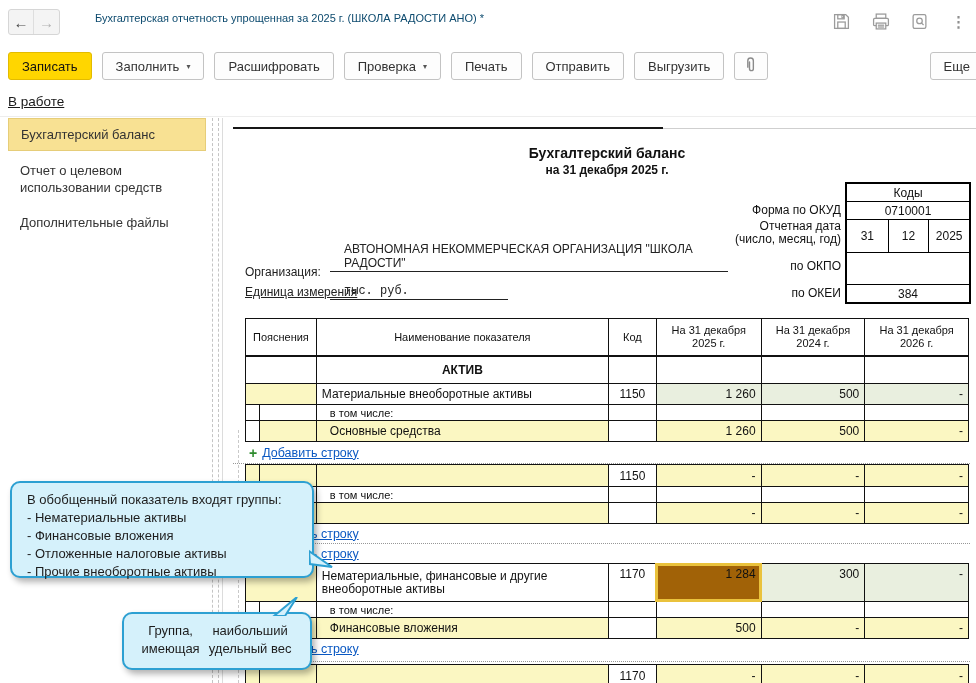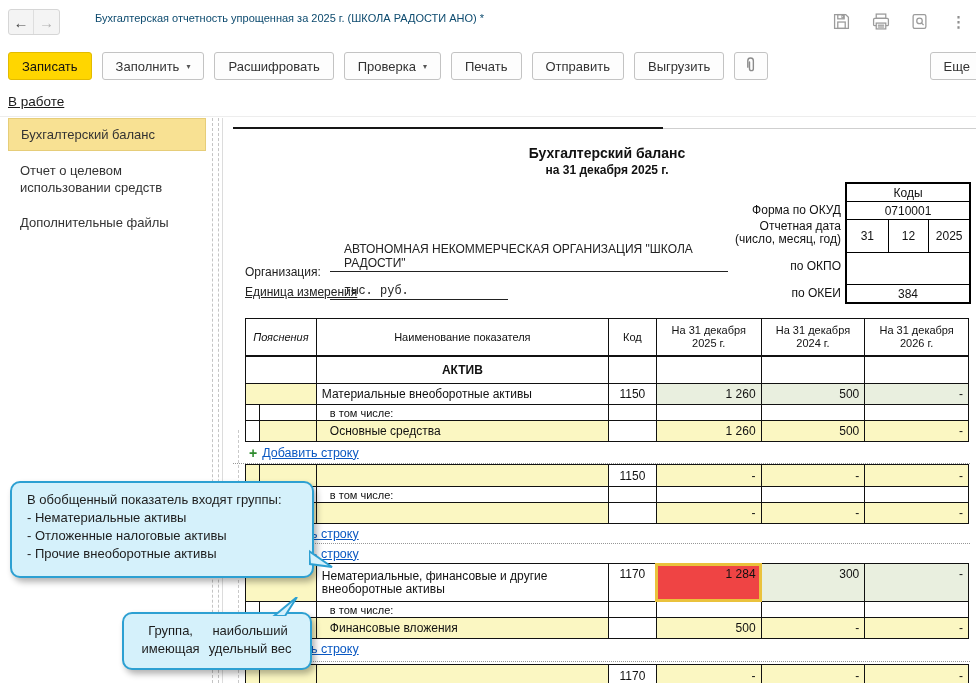--- a/index.html
+++ b/index.html
@@ -68,29 +68,29 @@
   .orgname { position:absolute; left:85px; top:124px; width:398px; border-bottom:1px solid #222; padding:0 0 1px 14px; font-size:12px; line-height:14px; }
   .unitlabel { position:absolute; left:0; top:167px; font-size:12px;text-decoration:underline; }
   .unitval { position:absolute; left:85px; top:165px; width:178px; border-bottom:1px solid #222; padding:1px 0 1px 14px; font-size:12px;font-family:Liberation Mono, monospace; }
 
   
   .tblock { width:724px; border:1px solid #111; }
   .trow { display:flex; border-top:1px solid #111; }
   .trow:first-child { border-top:none; }
   .trow.thick { border-top-width:2px; }
   .tc { border-left:1px solid #111; display:flex; align-items:center; padding:0 5px; font-size:12px; color:#111; overflow:hidden; }
-  .tc:first-child { border-left:none;font-style:italic; }
+  .tc:first-child { border-left:none; }
   .w-poy{width:70px} .w-poyA{width:13px} .w-poyB{width:57px} .w-name{width:293px} .w-code{width:48px} .w-v{width:105px} .w-v2{width:104px}
   .h-hdr{height:36px} .h-aktiv{height:26px} .h-main{height:20px} .h-sub{height:15px} .h-sub2{height:20px} .h-main2{height:37px} .h-m21{height:21px}
   .center { justify-content:center; text-align:center; }
   .num { justify-content:flex-end; }
   .bold { font-weight:bold; }
   .yellow { background:#fbf7c2; }
   .green { background:#e9efdf; }
-  .greensel { background:#ef4444; outline:3px solid #eac23c; outline-offset:-2px; position:relative; z-index:5; }
+  .greensel { background:#a16207; outline:3px solid #eac23c; outline-offset:-2px; position:relative; z-index:5; }
   .hcell { font-size:11px; line-height:13px; flex-direction:column; justify-content:center; }
   .subtxt { font-size:11px; padding-left:13px; }
   .subname { padding-left:13px; }
   .wrap2 { line-height:13px; }
 
   .linkrow { height:21px; display:flex; align-items:center; gap:5px; padding-left:4px; }
   .plus { color:#2e8b2e; font-weight:bold; font-size:14px; }
   .alink { color:#0a58c2; text-decoration:underline; font-size:12.5px; cursor:pointer; }
   .dotsep { width:737px; margin-left:-12px; border-top:1px dotted #979797; height:0; }
 
@@ -387,20 +387,21 @@
         <div class="tc w-v2 h-m21 num yellow">-</div>
         <div class="tc w-v2 h-m21 num yellow">-</div>
       </div>
 
     </div>
   </div>
 
   <div class="callout c1">
     <div>В обобщенный показатель входят группы:</div>
     <div>- Нематериальные активы</div>
+    <div>- Финансовые вложения</div>
     <div>- Отложенные налоговые активы</div>
     <div>- Прочие внеоборотные активы</div>
     <svg class="tail" style="right:-21px;bottom:4px" width="24" height="24">
       <polygon points="0,3 23,19 1,16" fill="#d5f1fb" stroke="#2da0d2" stroke-width="2"></polygon>
     </svg>
   </div>
 
   <div class="callout c2">
     <div>Группа, имеющая</div>
     <div>наибольший удельный вес</div>

